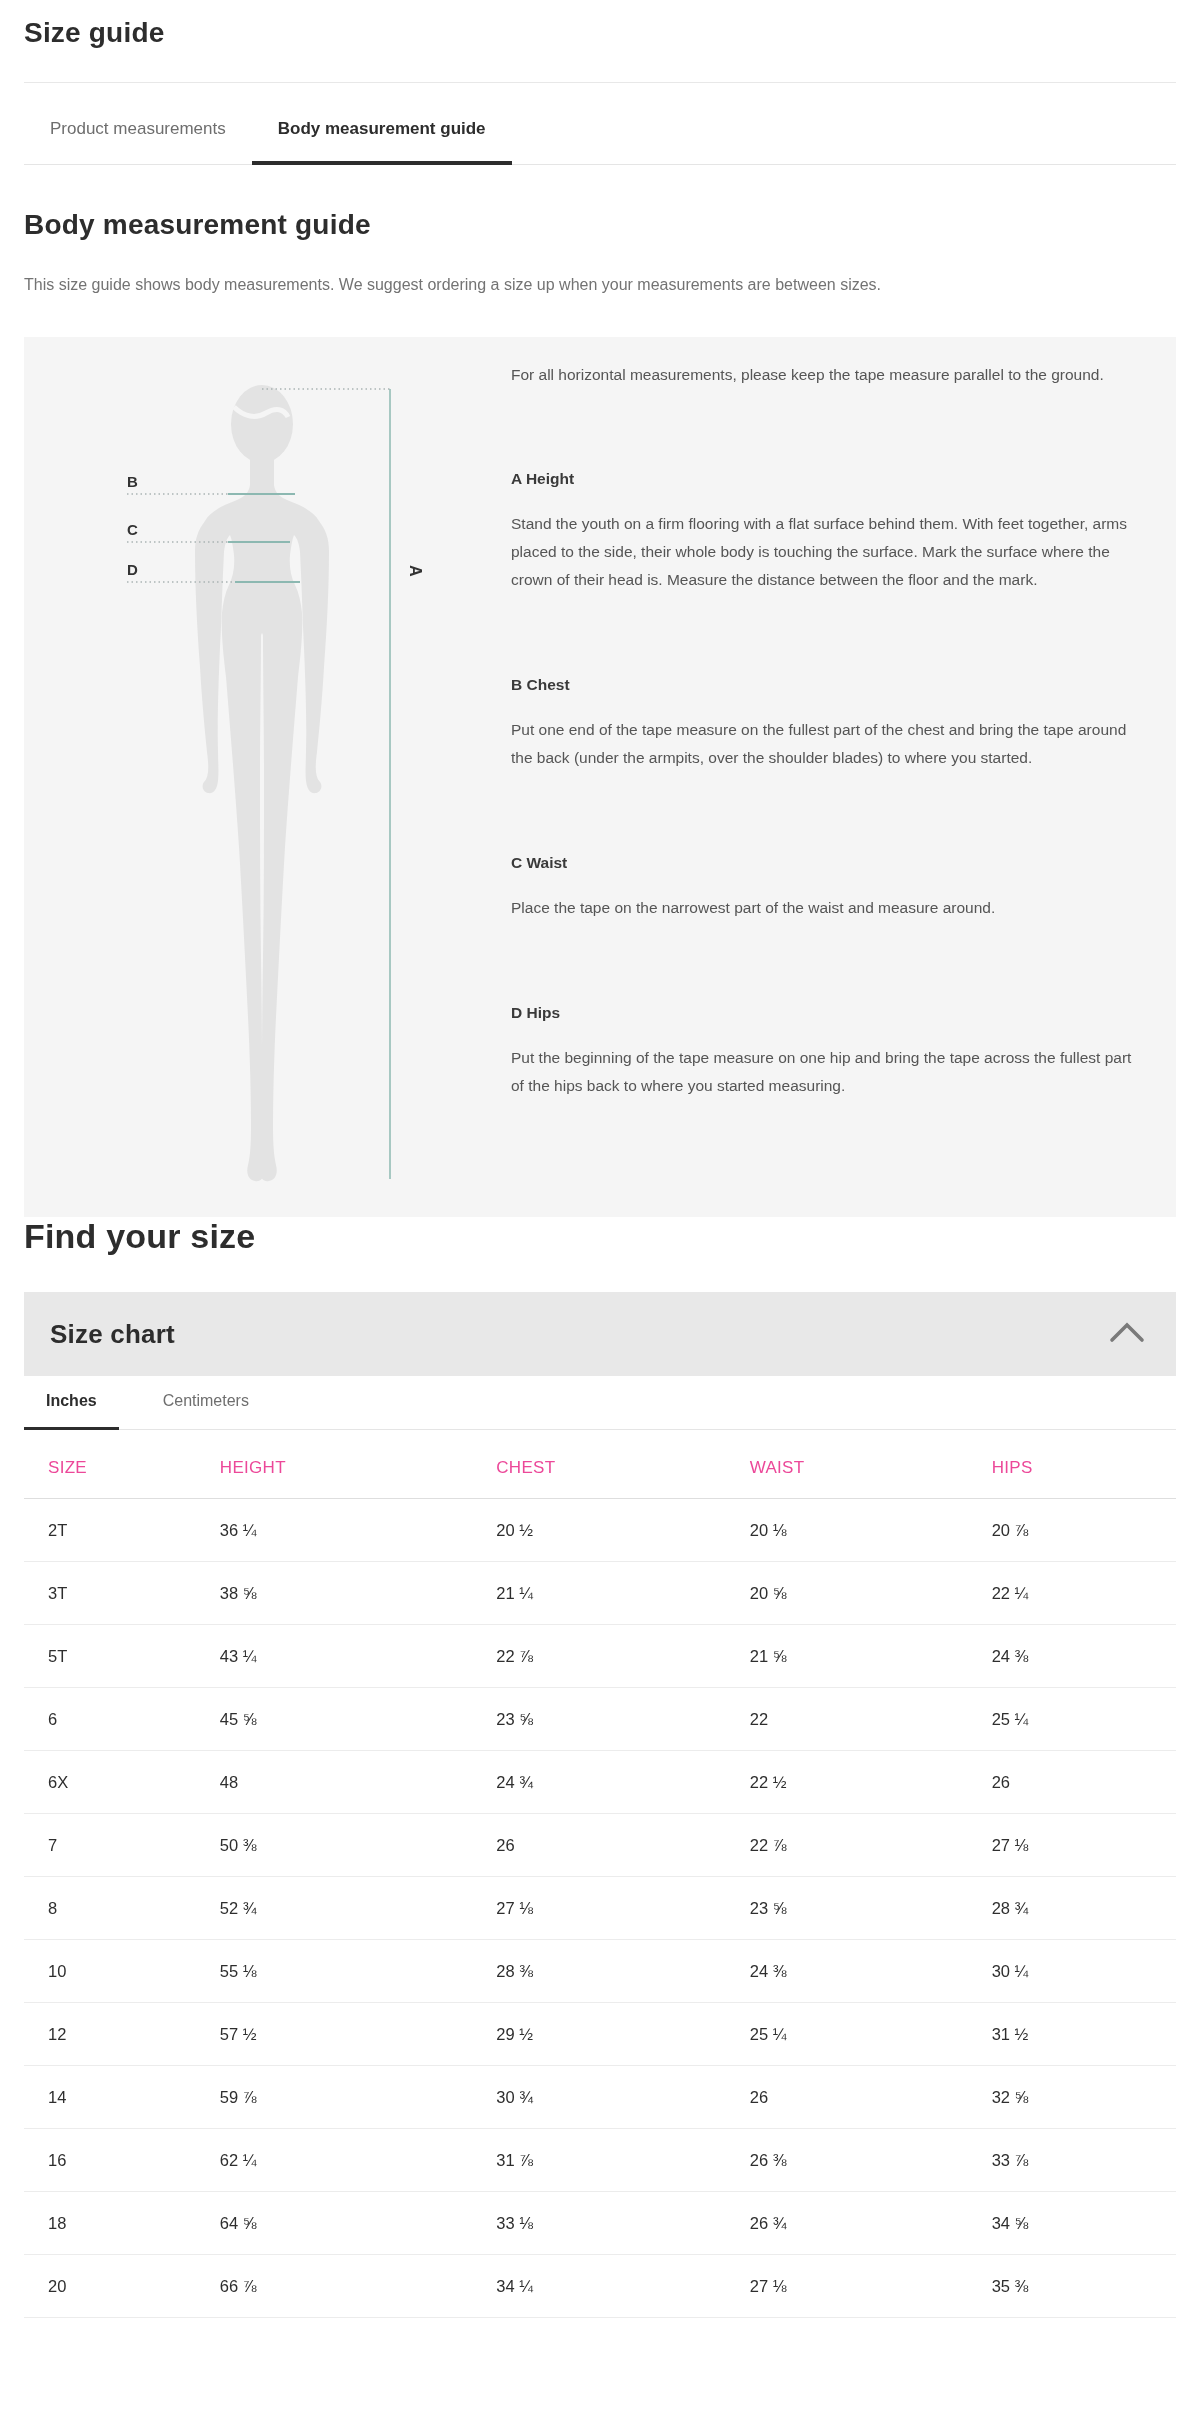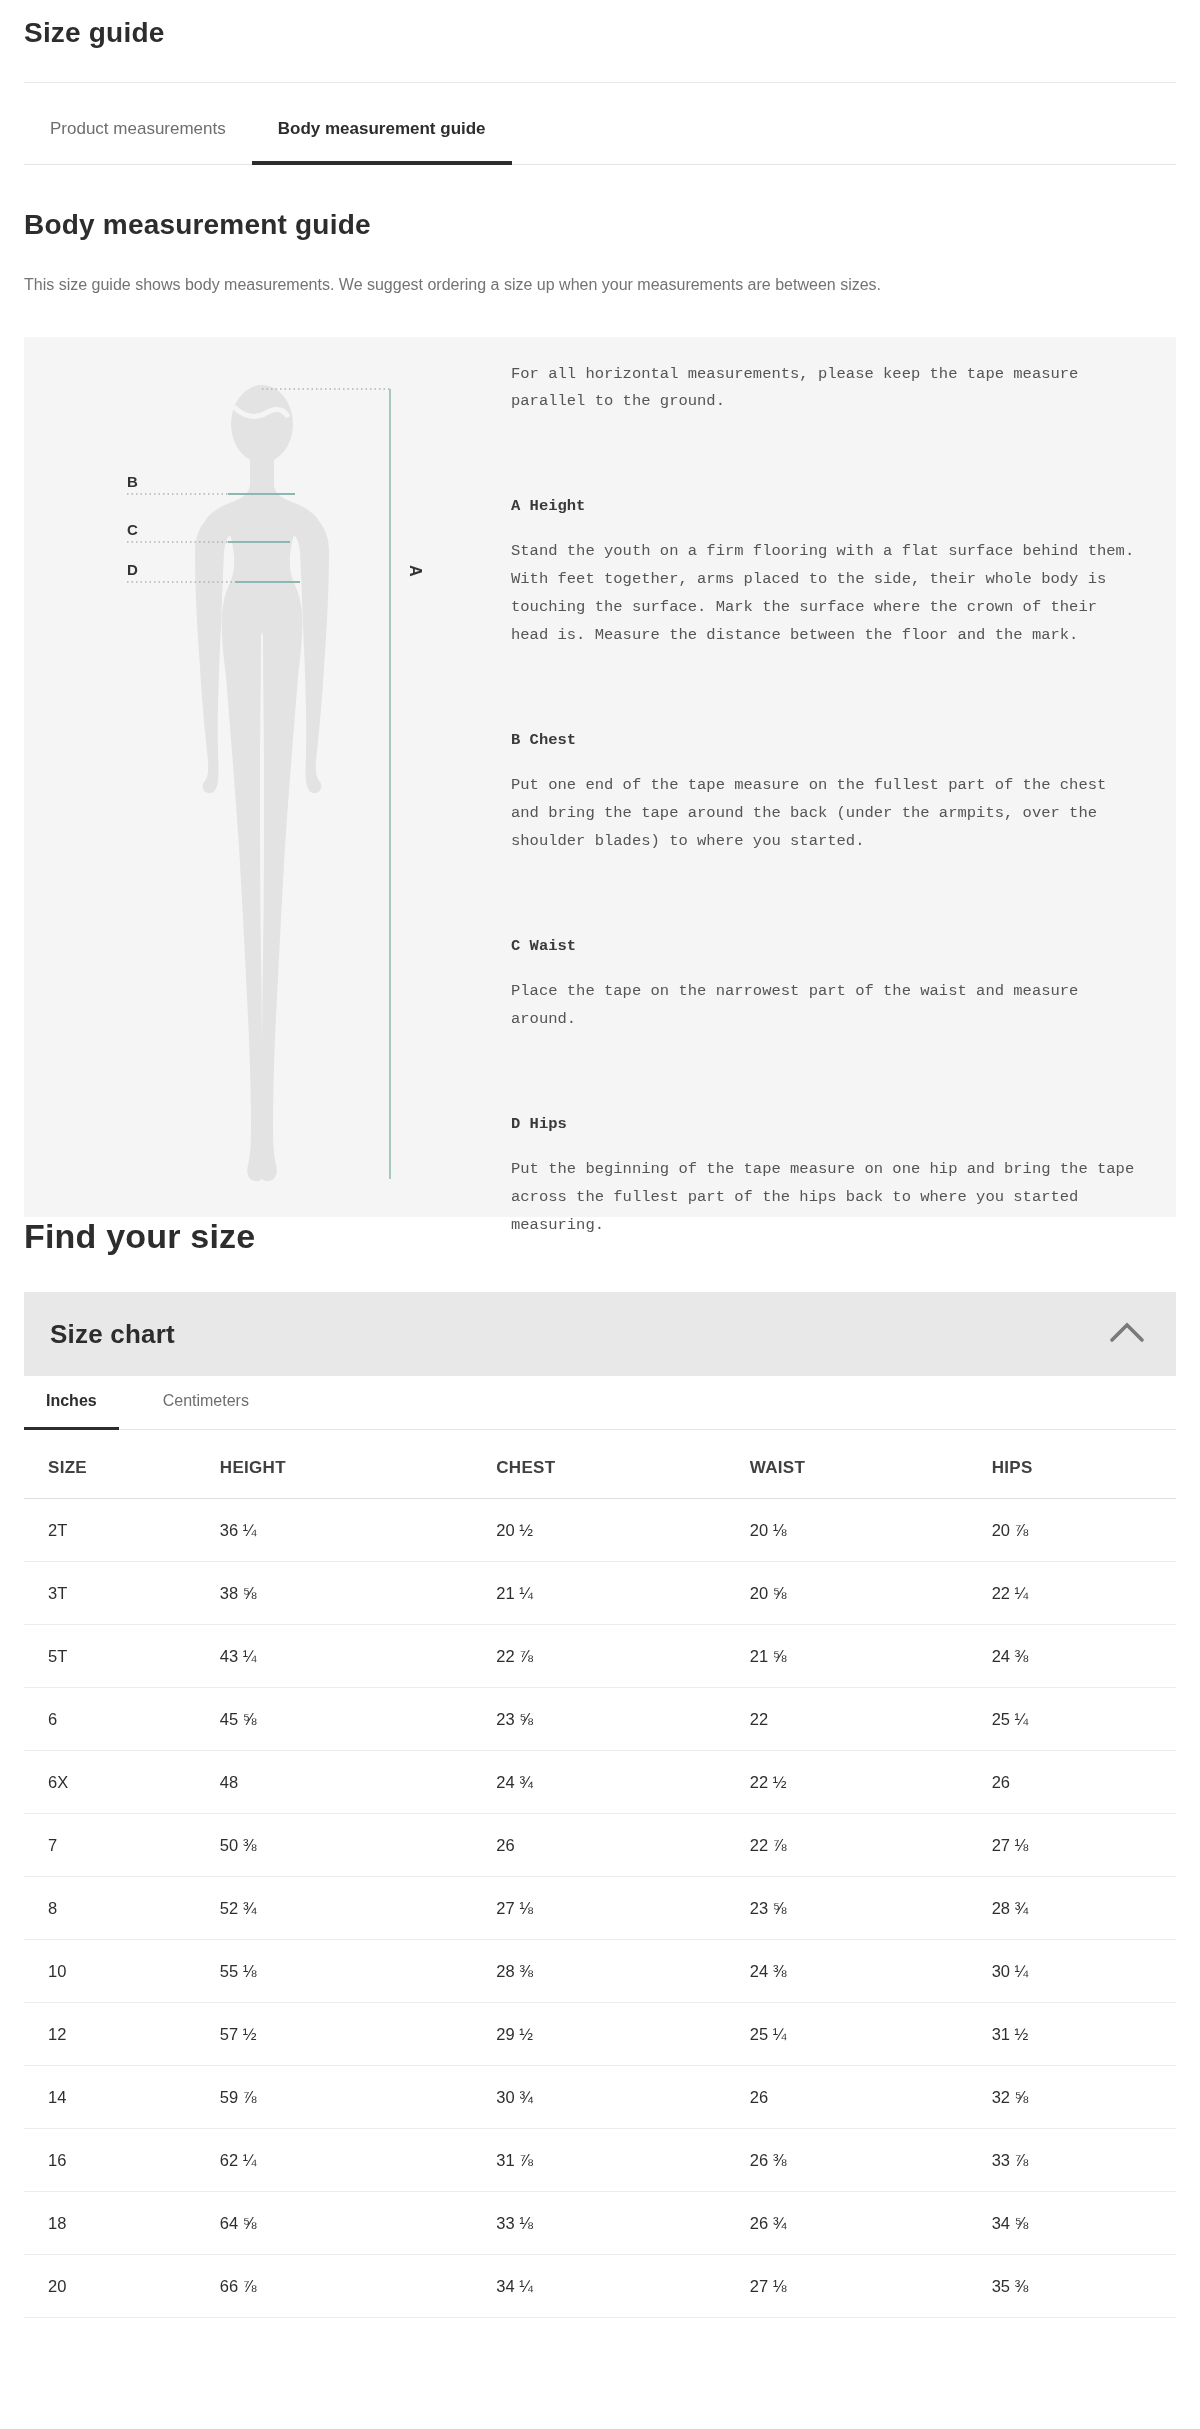--- a/index.html
+++ b/index.html
@@ -22,21 +22,21 @@
   .main-tab.active { color:#2d2d2d; font-weight:700; border-bottom:4px solid #2d2d2d; padding-bottom:22px; }
 
   .section-heading { font-size:28px; font-weight:700; margin-top:44px; letter-spacing:.2px; }
   .guide-intro { font-size:16px; color:#737373; margin-top:32px; line-height:24px; }
 
   .measure-box {
     position:relative; margin-top:40px; height:880px;
     background:#f5f5f5; width:100%;
   }
   .figure-svg { position:absolute; left:0; top:0; }
-  .instructions { margin-left:487px; padding:24px 34px 0 0;font-family:Liberation Mono, monospace; }
+  .instructions { margin-left:487px; padding:24px 34px 0 0; }
   .instr-intro { font-size:15.5px; color:#555; line-height:27px; max-width:640px; }
   .instr-section-title { font-size:15.5px; font-weight:700; color:#3a3a3a; margin-top:82px; }
   .instr-section-body { font-size:15.5px; color:#555; line-height:28px; margin-top:22px; max-width:650px; }
 
   .find-size-heading { font-size:34px; font-weight:700; letter-spacing:.2px; }
 
   .size-chart-bar {
     margin-top:36px; height:84px; background:#e8e8e8;
     display:flex; align-items:center; justify-content:space-between;
     padding:0 30px 0 26px; cursor:pointer;
@@ -46,22 +46,22 @@
   .unit-tabs { display:flex; border-bottom:1px solid #e5e5e5; }
   .unit-tab {
     font-size:16px; color:#6e6e6e; padding:16px 22px 20px;
     margin-bottom:-1px; cursor:pointer;
   }
   .unit-tab.active { color:#2d2d2d; font-weight:700; border-bottom:3px solid #2d2d2d; padding-bottom:17px; }
   .unit-tab + .unit-tab { margin-left:22px; }
 
   table.size-table { width:100%; border-collapse:collapse; }
   .size-table th {
-    text-align:left; font-size:17px; font-weight:700; letter-spacing:.3px;
-    padding:28px 0 20px; border-bottom:1px solid #dedede; color:#404040;
+    text-align:left; font-size:17px; font-weight:400; letter-spacing:.3px;
+    padding:28px 0 20px; border-bottom:1px solid #dedede; color:#ec4899;
   }
   .size-table td {
     font-size:16.5px; color:#2e2e2e; padding:22px 0 21px;
     border-bottom:1px solid #ececec;
   }
   .size-table th:first-child, .size-table td:first-child { padding-left:24px; }
   .col-size{width:17%}.col-height{width:24%}.col-chest{width:22%}.col-waist{width:21%}.col-hips{width:16%}
 </style>
 </head>
 <body>

